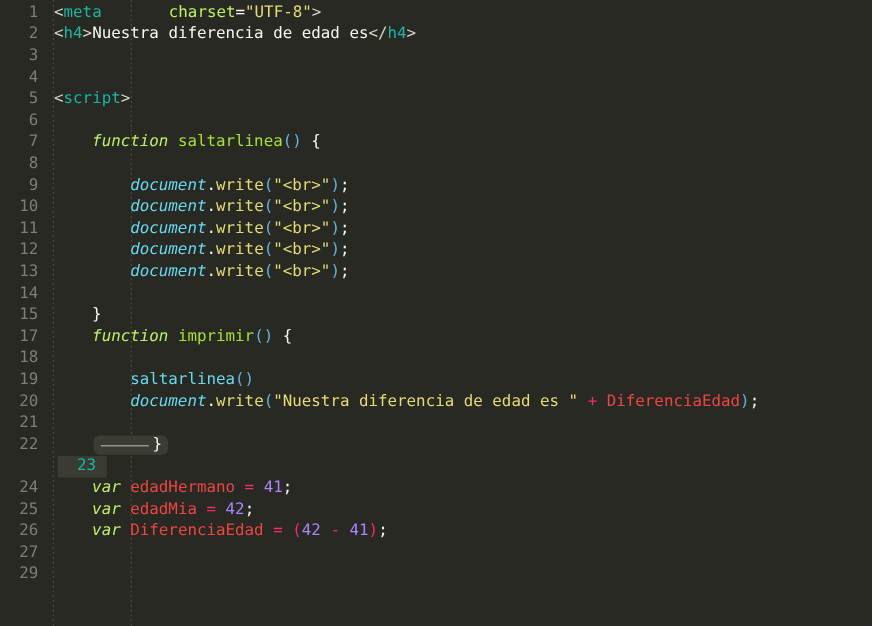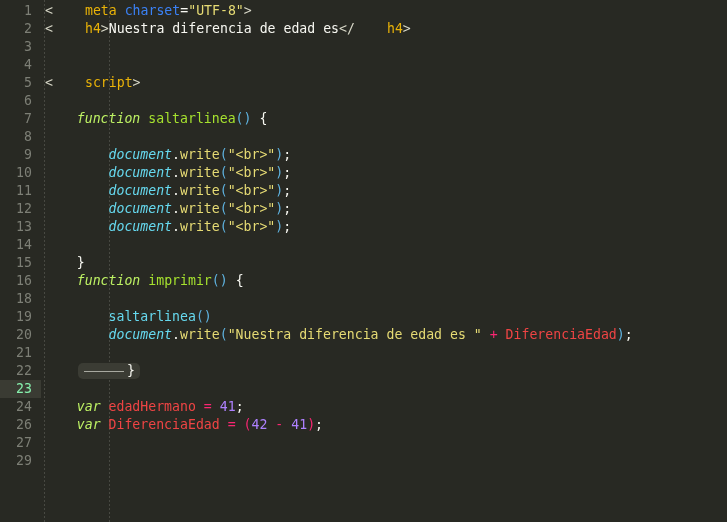--- a/index.html
+++ b/index.html
@@ -32,21 +32,22 @@
     min-width: 41px;
     text-align: right;
     padding-right: 9px;
     color: #7d7f76;
     user-select: none;
     font-size: 13.2px;
     line-height: 18px;
   }
   .row.current > .gutter {
     background: #3a3b33;
-    color: #86efac;
+    color: #14b8a6;
+    margin-left: 48px;
   }
   .code {
     flex: 1 1 auto;
     position: relative;
     padding-left: 4px;
     line-height: 18px;
   }
 
   
   .guides {
@@ -81,23 +82,23 @@
   .fold-rule {
     display: inline-block;
     width: 40px;
     height: 1px;
     background: #a8a9a0;
     margin-right: 3px;
   }
 
   
   .pun  { color: #f8f8f2; }
-  .tag  { color: #eab308; margin-left: 32px; }
+  .tag  { color: #14b8a6; }
   .brk  { color: #d8d8c8; }
-  .attr { color: #3b82f6; }
+  .attr { color: #bef264; margin-left: 48px; }
   .str  { color: #e6db74; }
   .kw   { color: #bef264; font-style: italic; }
   .fn   { color: #a6e22e; }
   .call { color: #66d9ef; }
   .obj  { color: #66d9ef; font-style: italic; }
   .meth { color: #e6db74; }
   .num  { color: #ae81ff; }
   .op   { color: #f92672; }
   .paren{ color: #5fb3e0; }
   .var  { color: #ef4444; }
@@ -184,21 +185,21 @@
       <div class="code"></div>
     </div>
 
     <div class="row">
       <div class="gutter">15</div>
       <div class="code"><span class="pun">    </span><span class="pun">}</span></div>
     </div>
 
 
     <div class="row">
-      <div class="gutter">16</div>
+      <div class="gutter">17</div>
       <div class="code"><span class="pun">    </span><span class="kw">function</span><span class="pun"> </span><span class="fn">imprimir</span><span class="paren">()</span><span class="pun"> </span><span class="pun">{</span></div>
     </div>
 
     <div class="row">
       <div class="gutter">18</div>
       <div class="code"></div>
     </div>
 
     <div class="row">
       <div class="gutter">19</div>
@@ -225,20 +226,24 @@
     <div class="row current">
       <div class="gutter">23</div>
       <div class="code"></div>
     </div>
 
     <div class="row">
       <div class="gutter">24</div>
       <div class="code"><span class="pun">    </span><span class="kw">var</span><span class="pun"> </span><span class="var">edadHermano</span><span class="pun"> </span><span class="op">=</span><span class="pun"> </span><span class="num">41</span><span class="pun">;</span></div>
     </div>
 
+    <div class="row">
+      <div class="gutter">25</div>
+      <div class="code"><span class="pun">    </span><span class="kw">var</span><span class="pun"> </span><span class="var">edadMia</span><span class="pun"> </span><span class="op">=</span><span class="pun"> </span><span class="num">42</span><span class="pun">;</span></div>
+    </div>
 
     <div class="row">
       <div class="gutter">26</div>
       <div class="code"><span class="pun">    </span><span class="kw">var</span><span class="pun"> </span><span class="var">DiferenciaEdad</span><span class="pun"> </span><span class="op">=</span><span class="pun"> </span><span class="op">(</span><span class="num">42</span><span class="pun"> </span><span class="op">-</span><span class="pun"> </span><span class="num">41</span><span class="op">)</span><span class="pun">;</span></div>
     </div>
 
     <div class="row">
       <div class="gutter">27</div>
       <div class="code"></div>
     </div>

